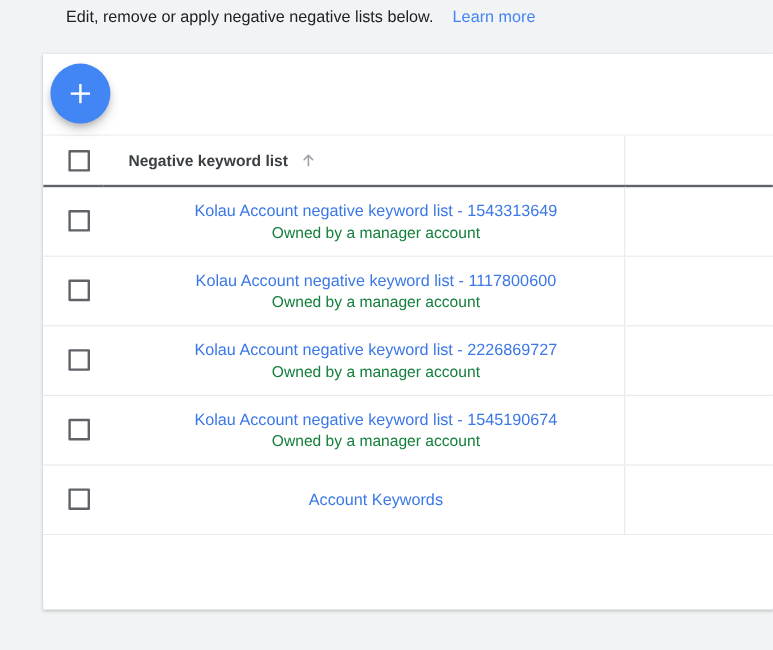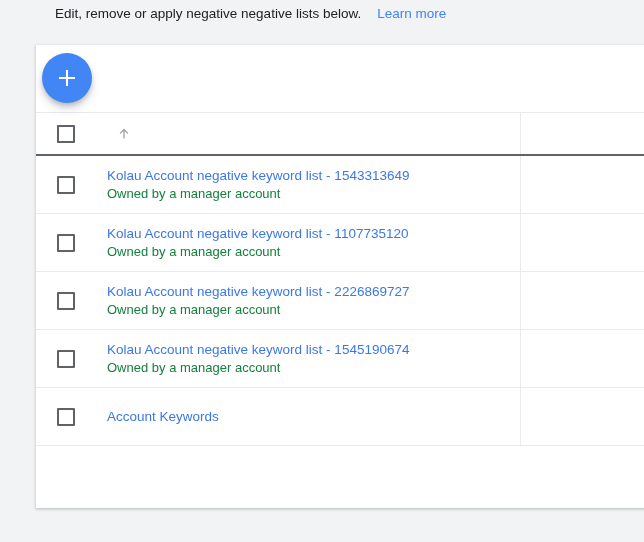--- a/index.html
+++ b/index.html
@@ -133,20 +133,21 @@
   .sort-arrow {
     margin-left: 10px;
     display: inline-flex;
     align-items: center;
     cursor: pointer;
   }
 
   
   .row-name {
     padding-left: 21px;
+    text-align: center;
   }
   .row-link {
     display: block;
     font-size: 13.5px;
     line-height: 19px;
     color: #3b78e7;
     text-decoration: none;
     cursor: pointer;
     white-space: nowrap;
   }
@@ -190,20 +191,21 @@
       <col class="c-name">
       <col class="c-extra">
     </colgroup>
     <thead>
       <tr>
         <th class="cell-check">
           <span class="cbox"></span>
         </th>
         <th>
           <div class="th-inner">
+            <span>Negative keyword list</span>
             <span class="sort-arrow">
               <svg width="14" height="14" viewBox="0 0 14 14" aria-hidden="true">
                 <path d="M7 2.5 L7 11.5" stroke="#9aa0a6" stroke-width="1.3" fill="none"></path>
                 <path d="M3.4 6.1 L7 2.5 L10.6 6.1" stroke="#9aa0a6" stroke-width="1.3" fill="none" stroke-linecap="round" stroke-linejoin="round"></path>
               </svg>
             </span>
           </div>
         </th>
         <th class="th-extra">
           <div class="th-inner">
@@ -226,21 +228,21 @@
         </td>
         <td class="td-extra"></td>
       </tr>
 
       <tr>
         <td class="cell-check">
           <span class="cbox"></span>
         </td>
         <td>
           <div class="row-name">
-            <a class="row-link">Kolau Account negative keyword list - 1107735120</a>
+            <a class="row-link">Kolau Account negative keyword list - 1117800600</a>
             <span class="row-sub">Owned by a manager account</span>
           </div>
         </td>
         <td class="td-extra"></td>
       </tr>
 
       <tr>
         <td class="cell-check">
           <span class="cbox"></span>
         </td>

